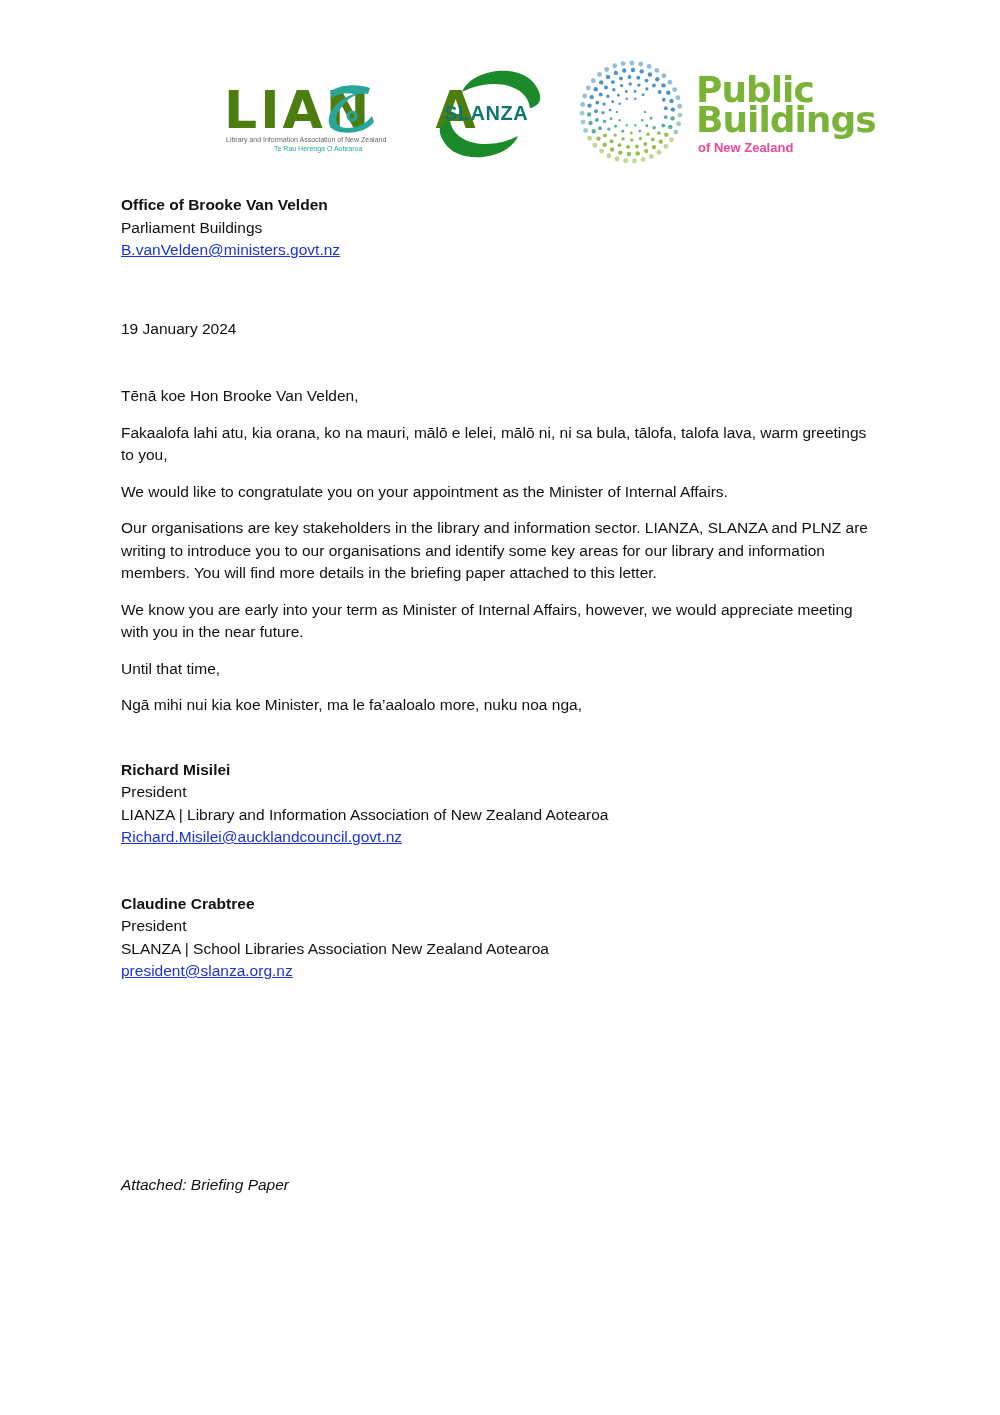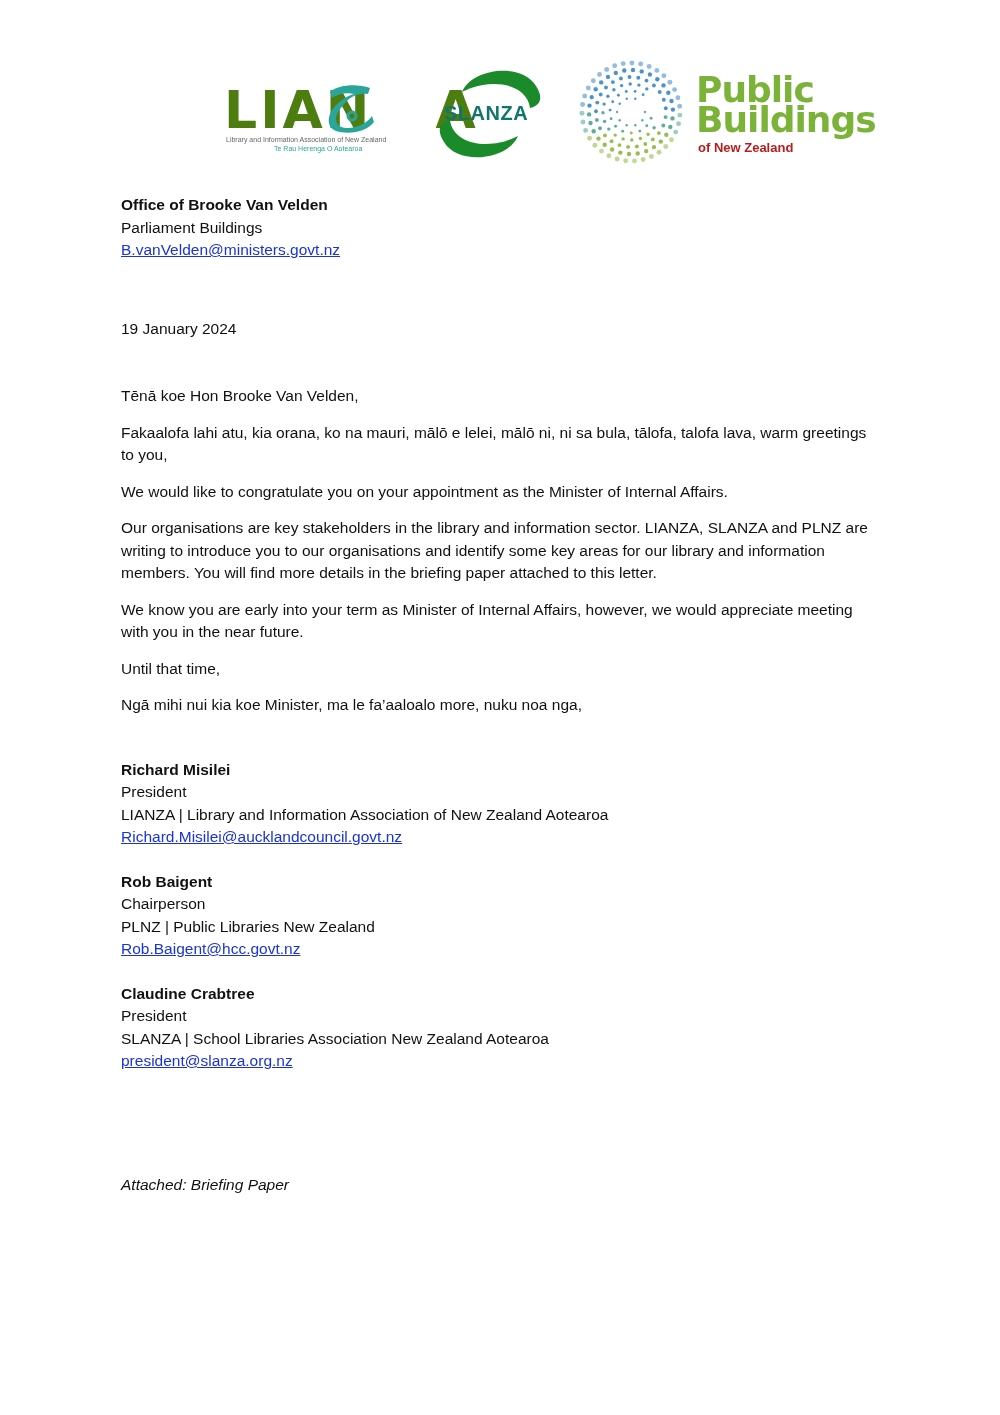--- a/index.html
+++ b/index.html
@@ -17,21 +17,21 @@
   .slanza { position: absolute; left: 432px; top: 4px; width: 116px; height: 104px; }
   .slanza-text { position: absolute; left: 12px; top: 40px; font-size: 20px; font-weight: bold;
                  color: #0f766e; letter-spacing: 0.5px; }
 
   .plnz { position: absolute; left: 576px; top: 2px; width: 280px; height: 106px; }
   .plnz-dots { position: absolute; left: 0; top: 0; width: 110px; height: 104px; }
   .plnz-word1, .plnz-word2 { position: absolute; left: 120px; font-size: 36px; font-weight: bold;
                  color: #7ab338; line-height: 1; font-family: "DejaVu Sans", sans-serif; letter-spacing: -1px; }
   .plnz-word1 { top: 12px; }
   .plnz-word2 { top: 42px; }
-  .plnz-sub { position: absolute; left: 122px; top: 80px; font-size: 13px; font-weight: bold; color: #b91c1c; }
+  .plnz-sub { position: absolute; left: 122px; top: 80px; font-size: 13px; font-weight: bold; color: #ec4899; }
 
   .letter { position: absolute; left: 121px; top: 194px; width: 760px;
             font-family: "Liberation Sans", sans-serif; font-size: 15.5px; line-height: 22.5px; color: #111; }
   .letter p { margin: 0; }
   .bold { font-weight: bold; }
   a.email { color: #1a33d6; text-decoration: underline; }
   .gap-addr { height: 56px; }
   .gap-date { height: 45px; }
   .para { margin-bottom: 14px !important; }
   .gap-sign { height: 28px; }
@@ -214,26 +214,20 @@
   <p class="para">Ngā mihi nui kia koe Minister, ma le fa’aaloalo more, nuku noa nga,</p>
   <div class="gap-sign"></div>
 
   <div>
     <p class="bold">Richard Misilei</p>
     <p>President</p>
     <p>LIANZA | Library and Information Association of New Zealand Aotearoa</p>
     <p><a class="email">Richard.Misilei@aucklandcouncil.govt.nz</a></p>
   </div>
   <div class="gap-block"></div>
-  <div>
-    <p class="bold">Rob Baigent</p>
-    <p>Chairperson</p>
-    <p>PLNZ | Public Libraries New Zealand</p>
-    <p><a class="email">Rob.Baigent@hcc.govt.nz</a></p>
-  </div>
   <div class="gap-block"></div>
   <div>
     <p class="bold">Claudine Crabtree</p>
     <p>President</p>
     <p>SLANZA | School Libraries Association New Zealand Aotearoa</p>
     <p><a class="email">president@slanza.org.nz</a></p>
   </div>
 </div>
 
 <div class="attached">Attached: Briefing Paper</div>

